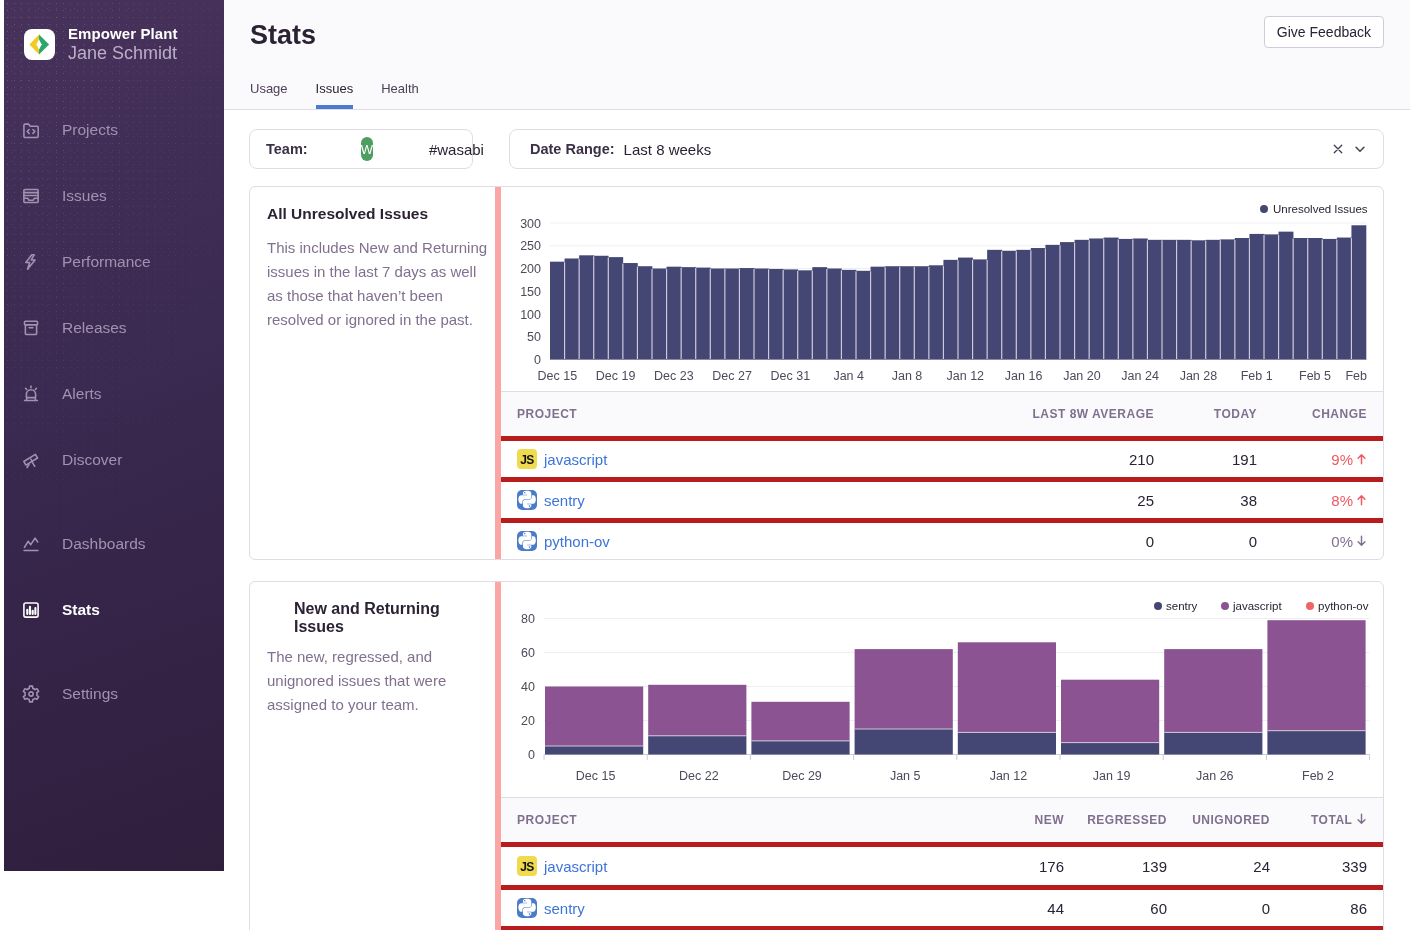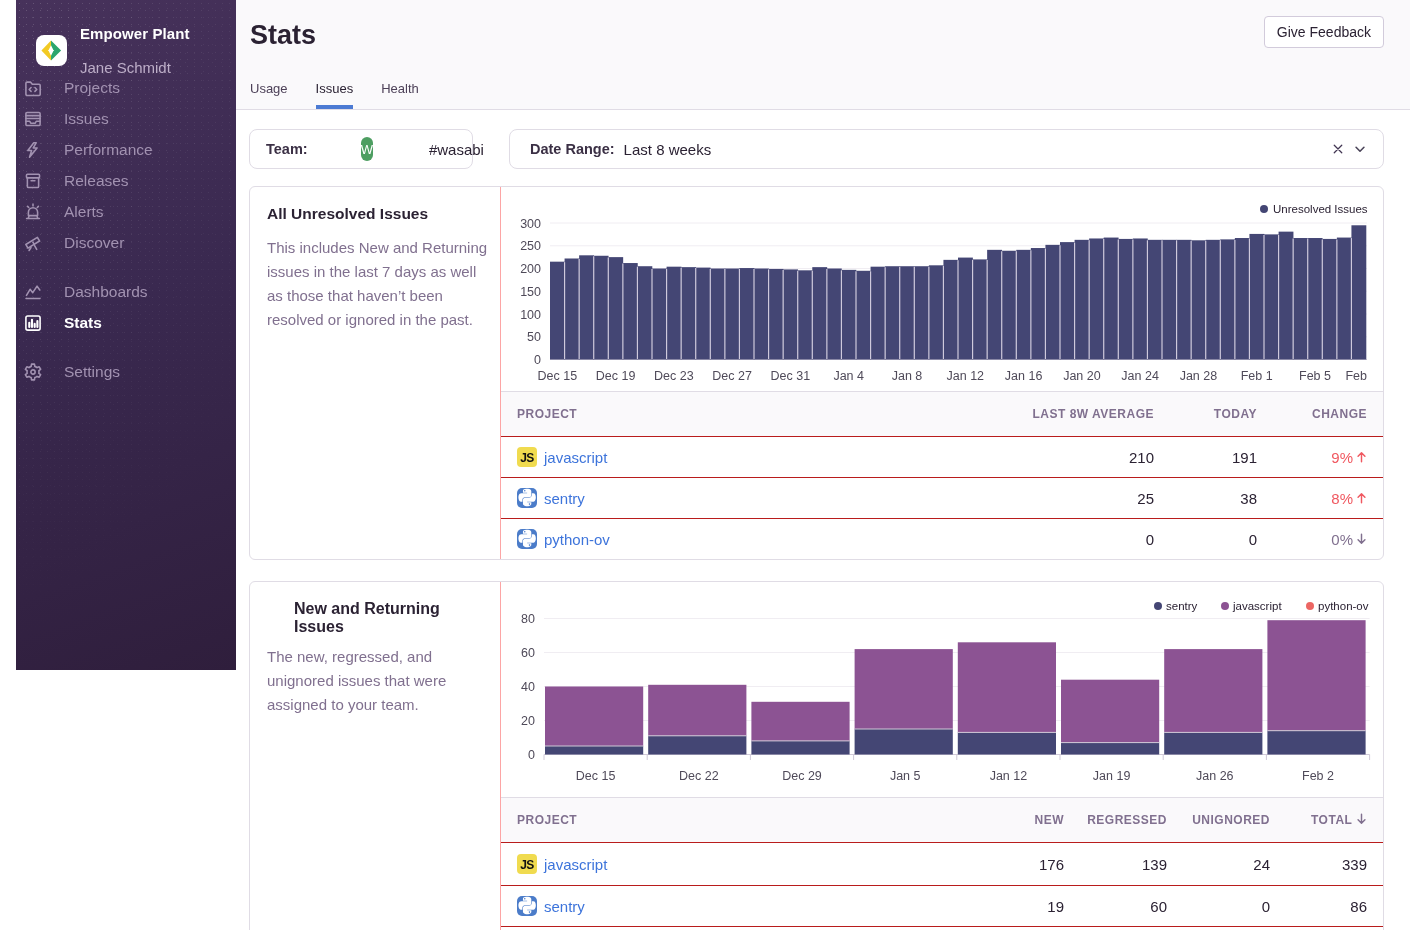--- a/index.html
+++ b/index.html
@@ -1,30 +1,30 @@
 <!DOCTYPE html>
 <html><head><meta charset="utf-8">
 <style>
 * { margin:0; padding:0; box-sizing:border-box; }
 html,body { width:1410px; height:930px; overflow:hidden; font-family:"Liberation Sans",sans-serif; background:#fff; }
-.sidebar { position:fixed; left:16px; top:0; width:220px; height:670px;
+.sidebar { position:fixed; left:4px; top:0; width:220px; height:871px;
   background:linear-gradient(160deg,#47325b 0%,#3a2950 45%,#2f1e3c 100%); color:#fff; z-index:5; }
 .sidebar .dots { position:absolute; inset:0;
   background-image:radial-gradient(rgba(255,255,255,0.20) 0.7px, transparent 1px),
     radial-gradient(rgba(255,255,255,0.14) 0.7px, transparent 1px);
   background-size:7px 7px, 9px 9px; background-position:0 0, 3px 4px;
   -webkit-mask-image:radial-gradient(ellipse 420px 760px at -40px -40px, black 0%, rgba(0,0,0,0.45) 50%, transparent 88%);
   mask-image:radial-gradient(ellipse 420px 760px at -40px -40px, black 0%, rgba(0,0,0,0.45) 50%, transparent 88%); }
 .org { position:absolute; left:20px; top:25px; display:flex; align-items:center; }
 .org-avatar { width:31px; height:31px; background:#fff; border-radius:8px; display:flex; align-items:center; justify-content:center; }
 .org-meta { margin-left:13px; }
 .org-name { font-size:15px; font-weight:bold; color:#fff; letter-spacing:.1px; }
-.org-user { font-size:15px; color:#bdaec8; margin-top:17px; }
+.org-user { font-size:18px; color:#bdaec8; margin-top:1px; }
 .nav { position:absolute; top:79px; left:0; right:0; }
-.nav-item { display:flex; align-items:flex-start; height:31px; padding-left:8px; color:#a292b1; font-size:15.5px; }
+.nav-item { display:flex; align-items:center; height:31px; padding-left:18px; color:#a292b1; font-size:15.5px;margin-top:35px; }
 .nav-item span { margin-left:22px; }
 .nav-item.active { color:#fff; font-weight:bold; }
 .nicon { stroke:#a292b1; }
 .nicon.active { stroke:#fff; }
 .nav-gap { height:18px; }
 .main { position:absolute; left:220px; top:0; width:1190px; }
 .header { background:#faf9fb; border-bottom:1px solid #e0dce5; height:110px; position:relative; }
 h1 { position:absolute; left:30px; top:20px; font-size:27px; color:#2b2233; letter-spacing:0; }
 .feedback { position:absolute; right:26px; top:16px; height:32px; padding:0 12px; background:#fff;
   border:1px solid #d2cbdb; border-radius:4px; font-size:14px; font-weight:normal; color:#2b2233;
@@ -37,31 +37,31 @@
   display:flex; align-items:center; }
 .f-team { left:29px; top:19px; width:224px;gap:47px; }
 .f-date { left:289px; top:19px; width:875px; }
 .f-label { font-weight:bold; font-size:14.5px; color:#3b3045; }
 .team-avatar { width:24px; height:24px; border-radius:6px; background:#4d9e61; color:#fff; font-size:13px; font-weight:normal;
   display:flex; align-items:center; justify-content:center; margin:0 9px 0 6px; }
 .f-val { font-size:15px; color:#2b2233; }
 .panel { position:absolute; left:29px; width:1135px; background:#fff; border:1px solid #e0dce5; border-radius:6px; }
 .p1 { top:76px; height:374px; }
 .p2 { top:471px; height:400px; }
-.p-left { position:absolute; left:0; top:0; bottom:0; width:251px; border-right:1px solid #fca5a5; padding:18px 17px; }
+.p-left { position:absolute; left:0; top:0; bottom:0; width:251px; border-right:6px solid #fca5a5; padding:18px 17px; }
 .p1 .p-title { font-size:15.5px; font-weight:bold; color:#2b2233; }
 .p1 .p-desc { margin-top:13px; font-size:15px; line-height:24px; color:#80708f; width:222px; }
 .p2 .p-title { font-size:16px; font-weight:bold; color:#2b2233;margin-left:27px; }
 .p2 .p-desc { margin-top:9px; font-size:15px; line-height:24px; color:#80708f; width:200px; }
 .p-right { position:absolute; left:251px; top:0; right:0; bottom:0; }
 .chart { position:absolute; left:0; }
 .tbl { position:absolute; left:0; right:0; font-size:15px; color:#2b2233; }
 .t1 { top:204px; }
 .t2 { top:215px; }
-.trow { display:flex; align-items:center; border-top:1px solid #b91c1c; height:41px; }
+.trow { display:flex; align-items:center; border-top:5px solid #b91c1c; height:41px; }
 .trow > div { white-space:nowrap; }
 .thead { background:#faf9fb; border-top:1px solid #e0dce5; border-bottom:1px solid #e0dce5;
   font-size:12px; font-weight:bold; color:#80708f; letter-spacing:.5px; }
 .trow.thead { height:45px; border-bottom:none; }
 .c-proj { flex:1; padding-left:16px; display:flex; align-items:center; }
 .c-num { width:103px; text-align:right; }
 .t1 .c-today { width:116px; padding-right:13px; text-align:right; }
 .c-last { width:113px; padding-right:16px; text-align:right; }
 .proj-link { color:#3d74db; margin-left:7px; }
 .jsicon { width:20px; height:20px; background:#f0db4f; border-radius:4px; color:#111; font-size:12px; font-weight:bold;
@@ -488,21 +488,21 @@
                 <span class="picon" style="width:20px;height:20px">
                   <svg width="20" height="20" viewBox="0 0 110 110">
                     <g transform="translate(8 4) scale(0.86)">
                       <path fill="#ffffff" d="M54.9 0c-4.6 0-9 .4-12.9 1.1-11.3 2-13.4 6.2-13.4 13.9v10.2h26.8v3.4H18.5c-7.8 0-14.6 4.7-16.7 13.6-2.5 10.2-2.6 16.6 0 27.3 1.9 7.9 6.5 13.6 14.2 13.6h9.2V70.9c0-8.9 7.7-16.1 16.7-16.1h26.8c7.4 0 13.4-6.1 13.4-13.6V15.1c0-7.3-6.1-12.7-13.4-14C64.1.4 59.5 0 54.9 0zM40.4 8.2c2.8 0 5 2.3 5 5.1s-2.3 5.1-5 5.1c-2.8 0-5-2.3-5-5.1s2.2-5.1 5-5.1z"></path>
                       <path fill="#ffffff" d="M85.6 28.7v11.9c0 9.2-7.8 17-16.7 17H42.1c-7.3 0-13.4 6.3-13.4 13.6v25.5c0 7.3 6.3 11.5 13.4 13.6 8.5 2.5 16.6 2.9 26.8 0 6.8-2 13.4-5.9 13.4-13.6V86.5H55.5v-3.4h40.2c7.8 0 10.7-5.4 13.4-13.6 2.8-8.4 2.7-16.5 0-27.3-1.9-7.8-5.6-13.6-13.4-13.6h-10.1zM70.5 93.3c2.8 0 5 2.3 5 5.1 0 2.8-2.3 5.1-5 5.1-2.8 0-5-2.3-5-5.1 0-2.8 2.3-5.1 5-5.1z"></path>
                     </g>
                   </svg>
                 </span>
                 <span class="proj-link">sentry</span>
               </div>
-              <div class="c-num">19</div>
+              <div class="c-num">44</div>
               <div class="c-num">60</div>
               <div class="c-num">0</div>
               <div class="c-last">86</div>
             </div>
           <div class="trow" style="height:41px">
               <div class="c-proj"></div>
             </div>
         </div>
       </div>
     </div>

